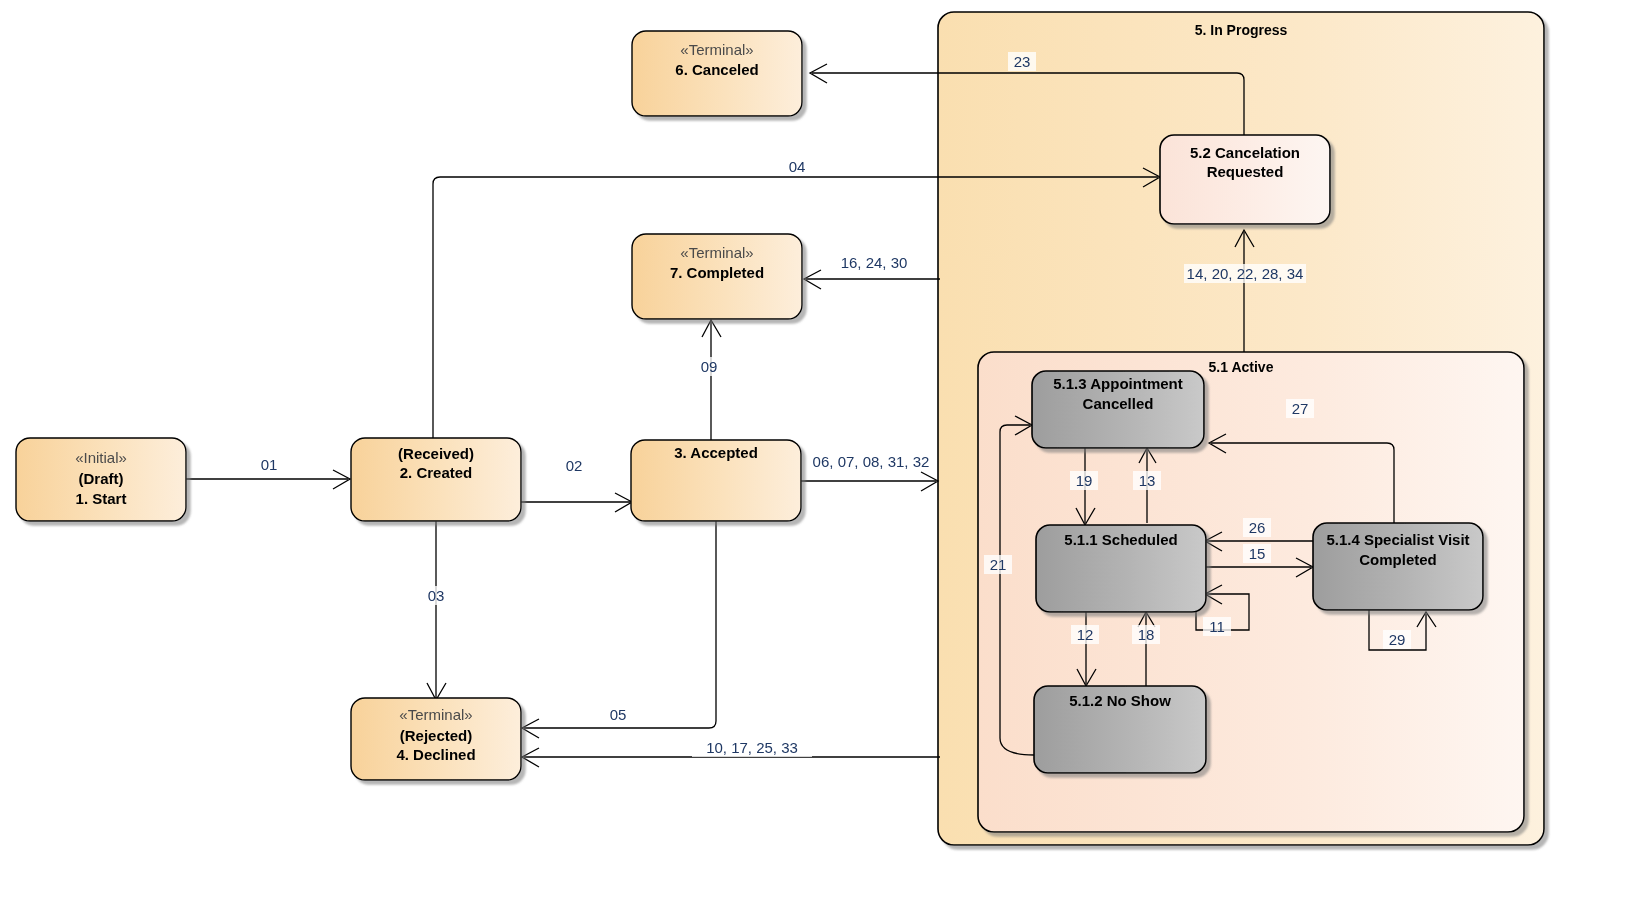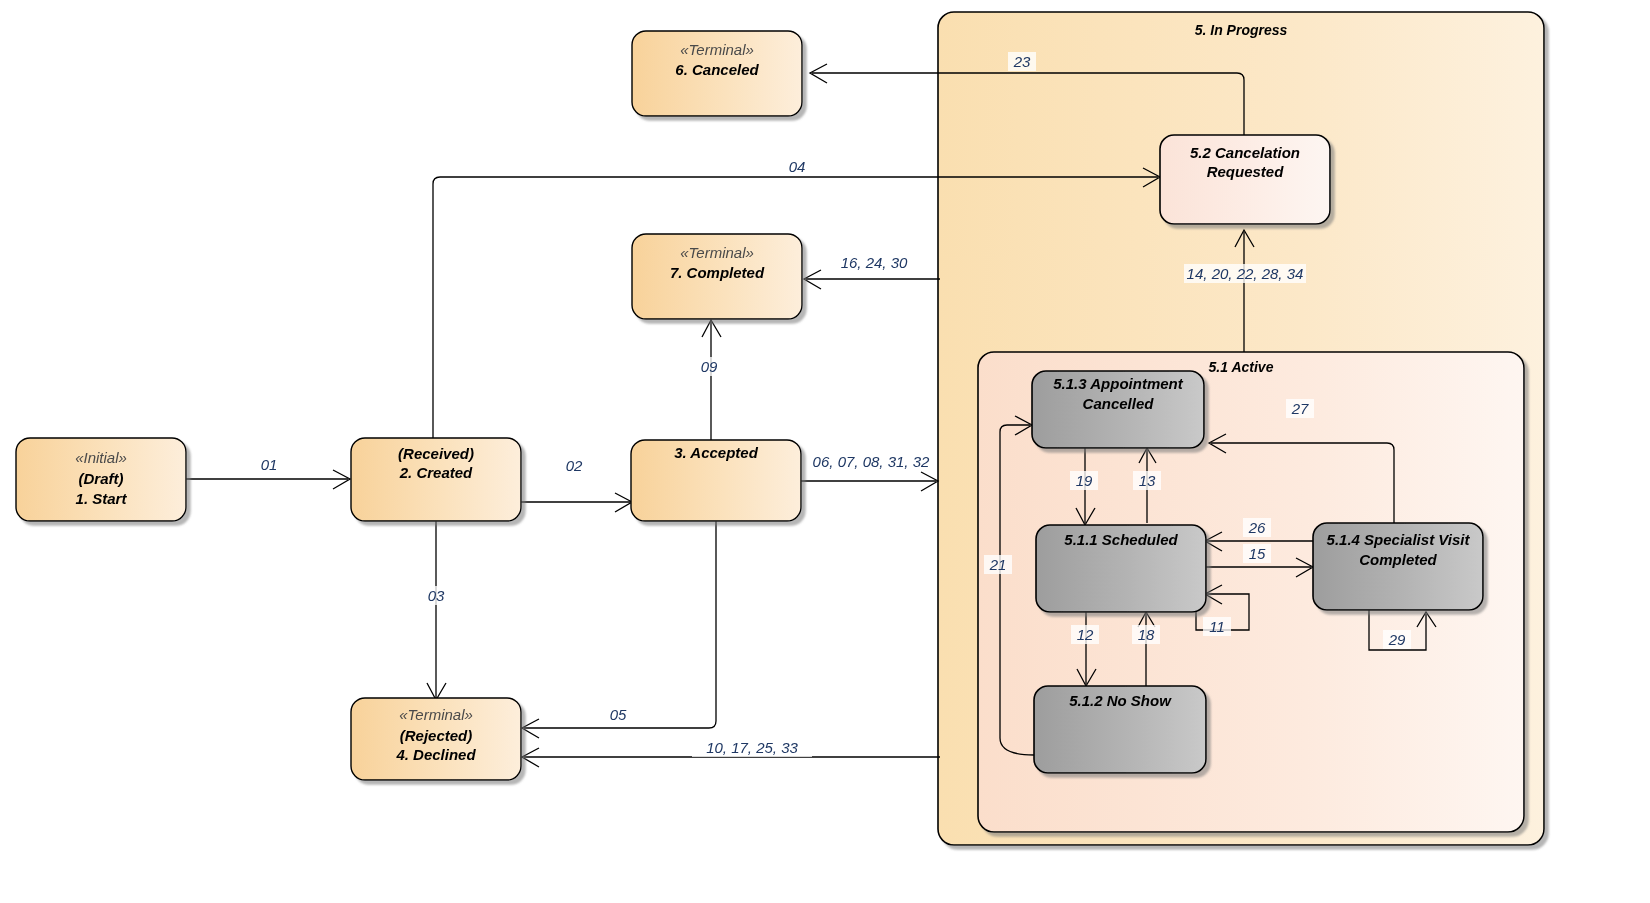--- a/index.html
+++ b/index.html
@@ -1,17 +1,17 @@
 <!DOCTYPE html>
 <html><head>
 <meta charset="utf-8">
 <style>
   html,body{margin:0;padding:0;background:#ffffff;}
   body{width:1650px;height:903px;overflow:hidden;font-family:"Liberation Sans",sans-serif;}
-  #stage{position:relative;width:1650px;height:903px;font-style:italic;}
+  #stage{position:relative;width:1650px;height:903px;}
   svg{position:absolute;left:0;top:0;}
   text{font-family:"Liberation Sans",sans-serif;}
   .st-title{font-size:15px;font-weight:bold;fill:#000000;}
   .st-stereo{font-size:15px;font-weight:normal;fill:#4a4a4a;}
   .ct-title{font-size:14px;font-weight:bold;fill:#000000;}
   .edge-lbl{font-size:15px;fill:#1f3864;}
   .lbl-bg{fill:#ffffff;fill-opacity:0.78;}
   .ln{stroke:#000000;stroke-width:1.3;fill:none;}
   .arrowhead{stroke:#000000;stroke-width:1.3;fill:none;}
 </style>

